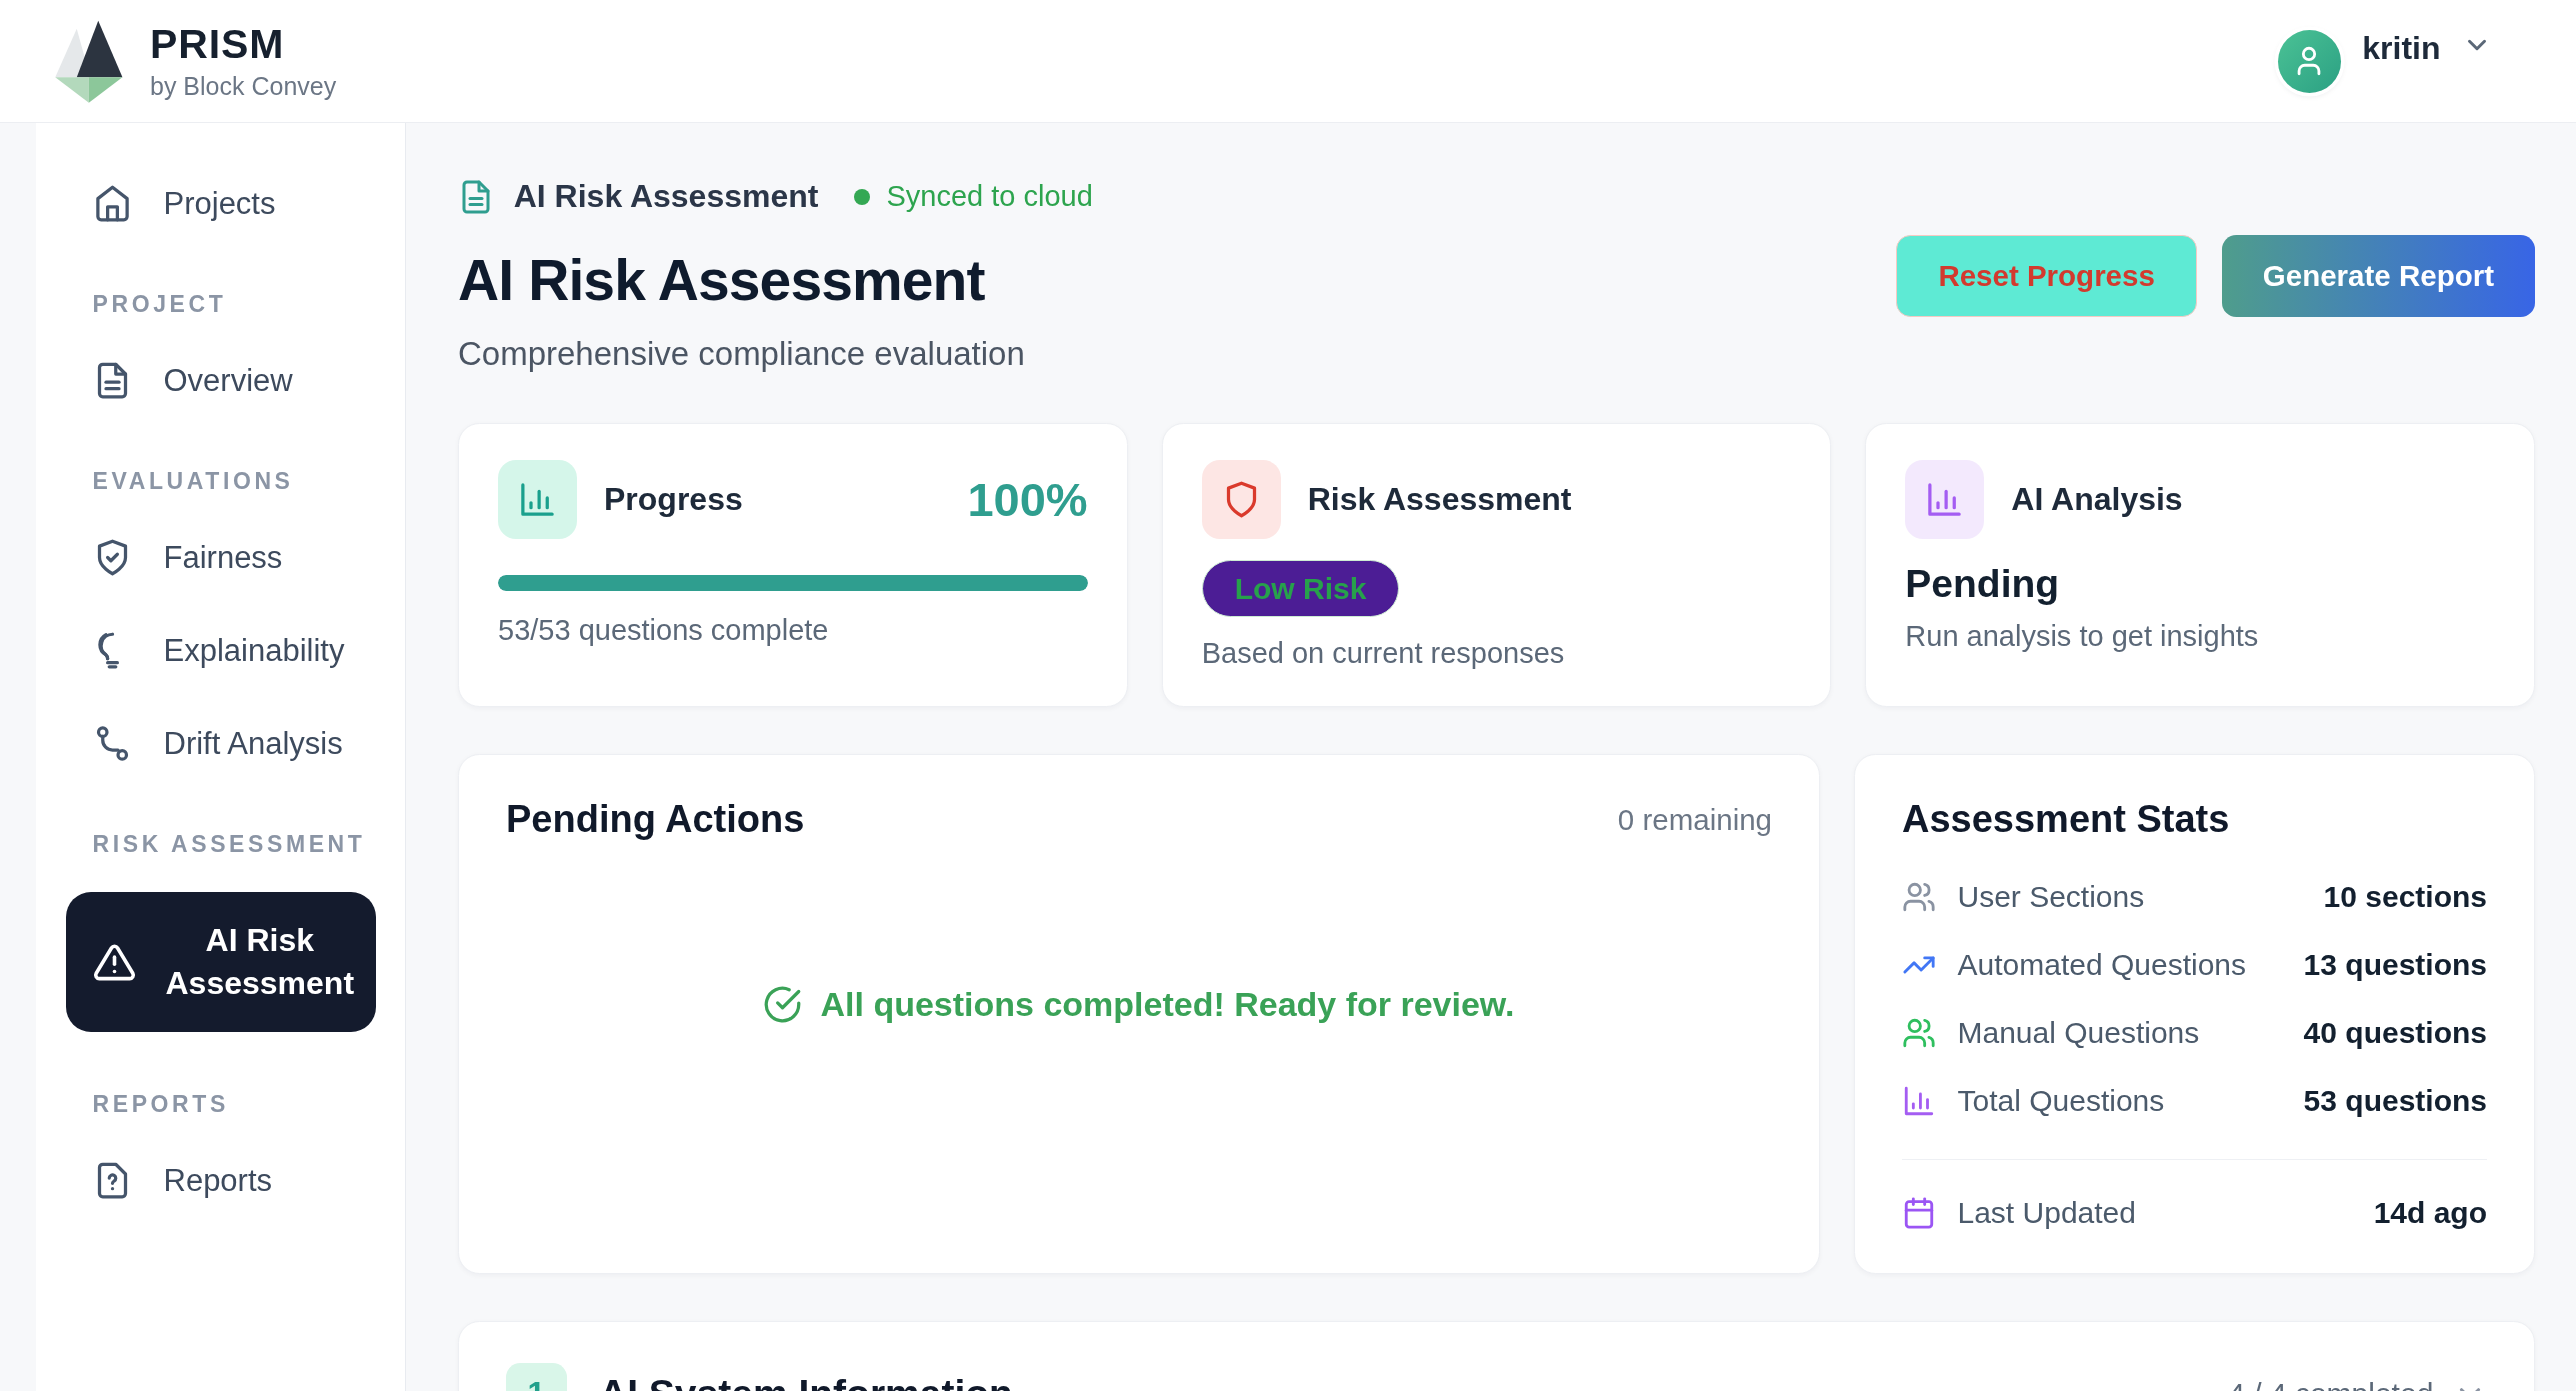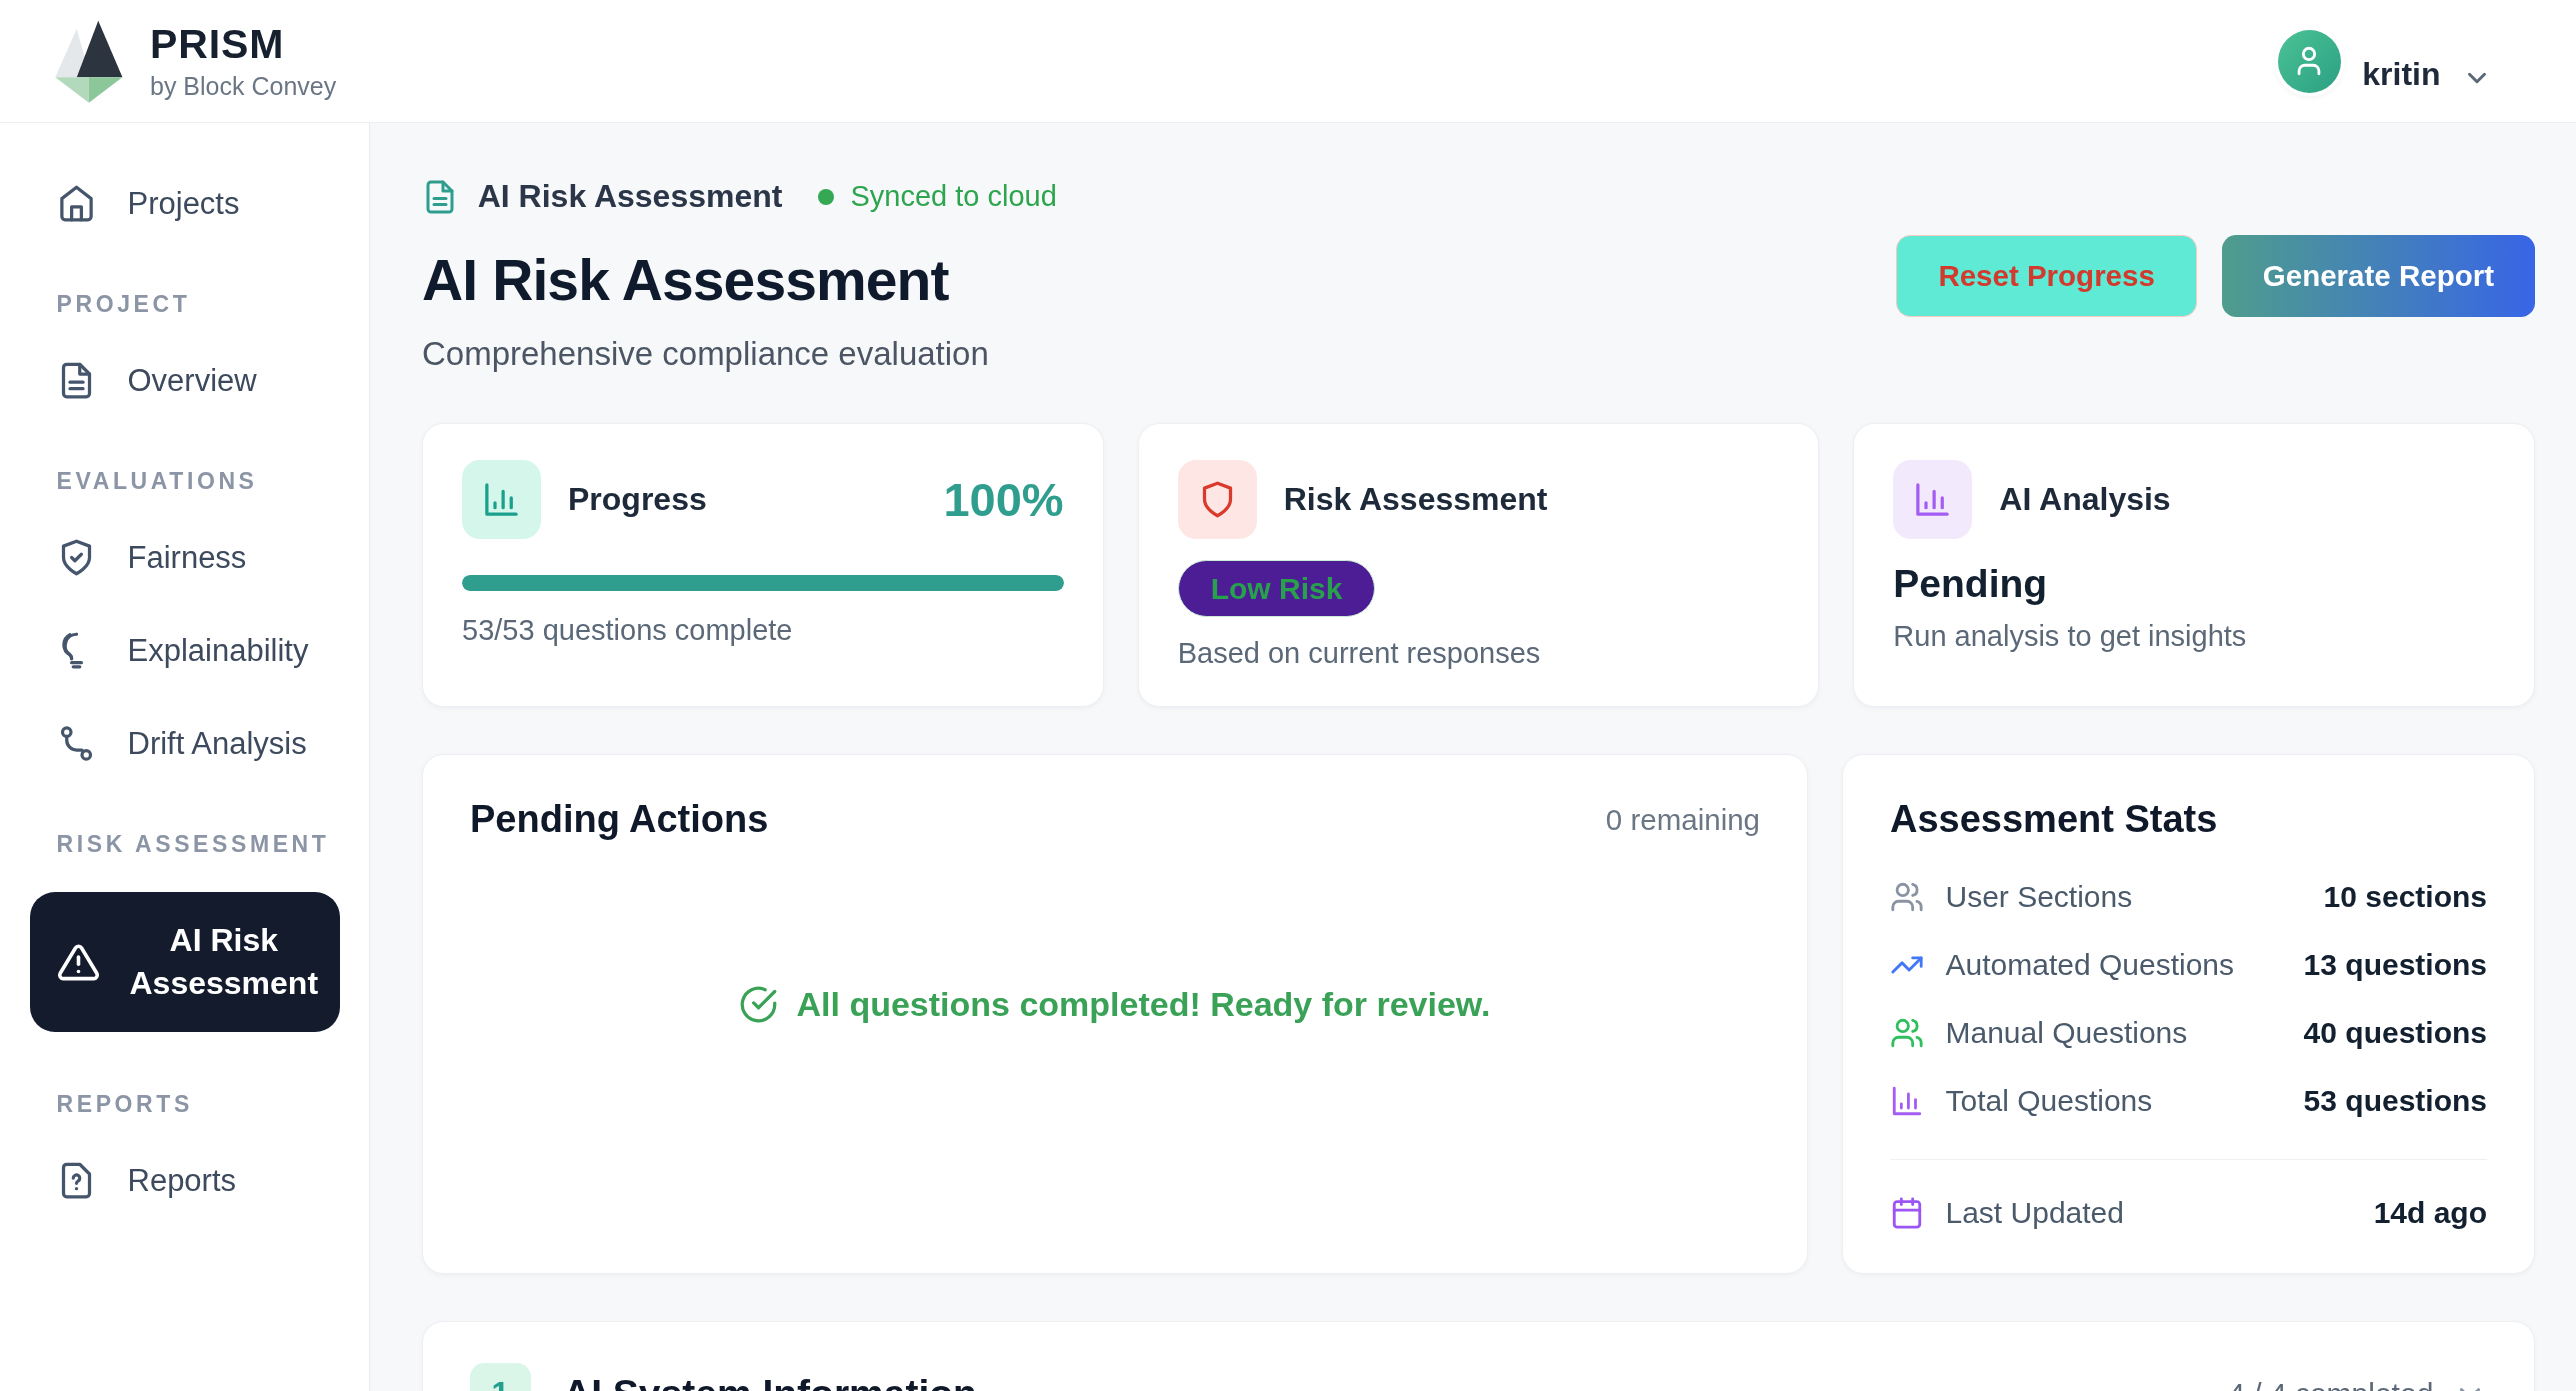--- a/index.html
+++ b/index.html
@@ -6,30 +6,30 @@
   html,body { width:2576px; height:1392px; overflow:hidden;
     font-family:"Liberation Sans", sans-serif; background:#f7f8fa; color:#0f1b2d; }
   svg { display:block; }
 
   
   .topbar { height:123px; background:#ffffff; border-bottom:1.8px solid #eceef2;
     display:flex; align-items:center; justify-content:space-between; padding:0 84px 0 48px; }
   .brand { display:flex; align-items:center; gap:23px; cursor:pointer; }
   .brand-name { font-size:41px; font-weight:bold; color:#16202e; letter-spacing:0.9px; }
   .brand-sub { font-size:25px; color:#6b7685; margin-top:3.6px; }
-  .user-menu { display:flex; align-items:flex-end; gap:21.5px; cursor:pointer; }
+  .user-menu { display:flex; align-items:flex-start; gap:21.5px; cursor:pointer; }
   .avatar { width:63px; height:63px; border-radius:50%;
     background:linear-gradient(135deg,#4bc295,#2ba083); display:flex; align-items:center; justify-content:center;
     box-shadow:0 0 0 3.6px #ffffff, 0 1.8px 7.2px rgba(15,23,42,.15); }
   .user-name { font-size:32px; font-weight:bold; color:#1e2a3a; }
 
   
   .shell { display:flex; height:1268px; }
   .sidebar { width:370px; background:#ffffff; border-right:1.8px solid #e8ebf0;
-    padding:52px 29.5px 0 29.5px; flex-shrink:0; }
+    padding:52px 29.5px 0 29.5px; flex-shrink:0;margin-left:36px; }
   .nav-item { height:57px; display:flex; align-items:center; gap:32px; padding-left:27px;
     margin-bottom:36px; border-radius:14.3px; cursor:pointer; color:#3d4a5d; }
   .nav-item .nav-ic { color:#45556b; }
   .nav-label { font-size:31px; }
   .nav-section { font-size:23px; font-weight:bold; color:#8b95a5; letter-spacing:3.6px;
     margin:59px 0 34px 27px; }
   .nav-active { background:#141b2d; height:140px; border-radius:25px; display:flex;
     align-items:center; padding:0 25px 0 27px; margin-bottom:18px; cursor:pointer; }
   .nav-active .nav-ic { color:#ffffff; }
   .nav-active-label { flex:1; text-align:center; color:#ffffff; font-size:32px; font-weight:bold;

